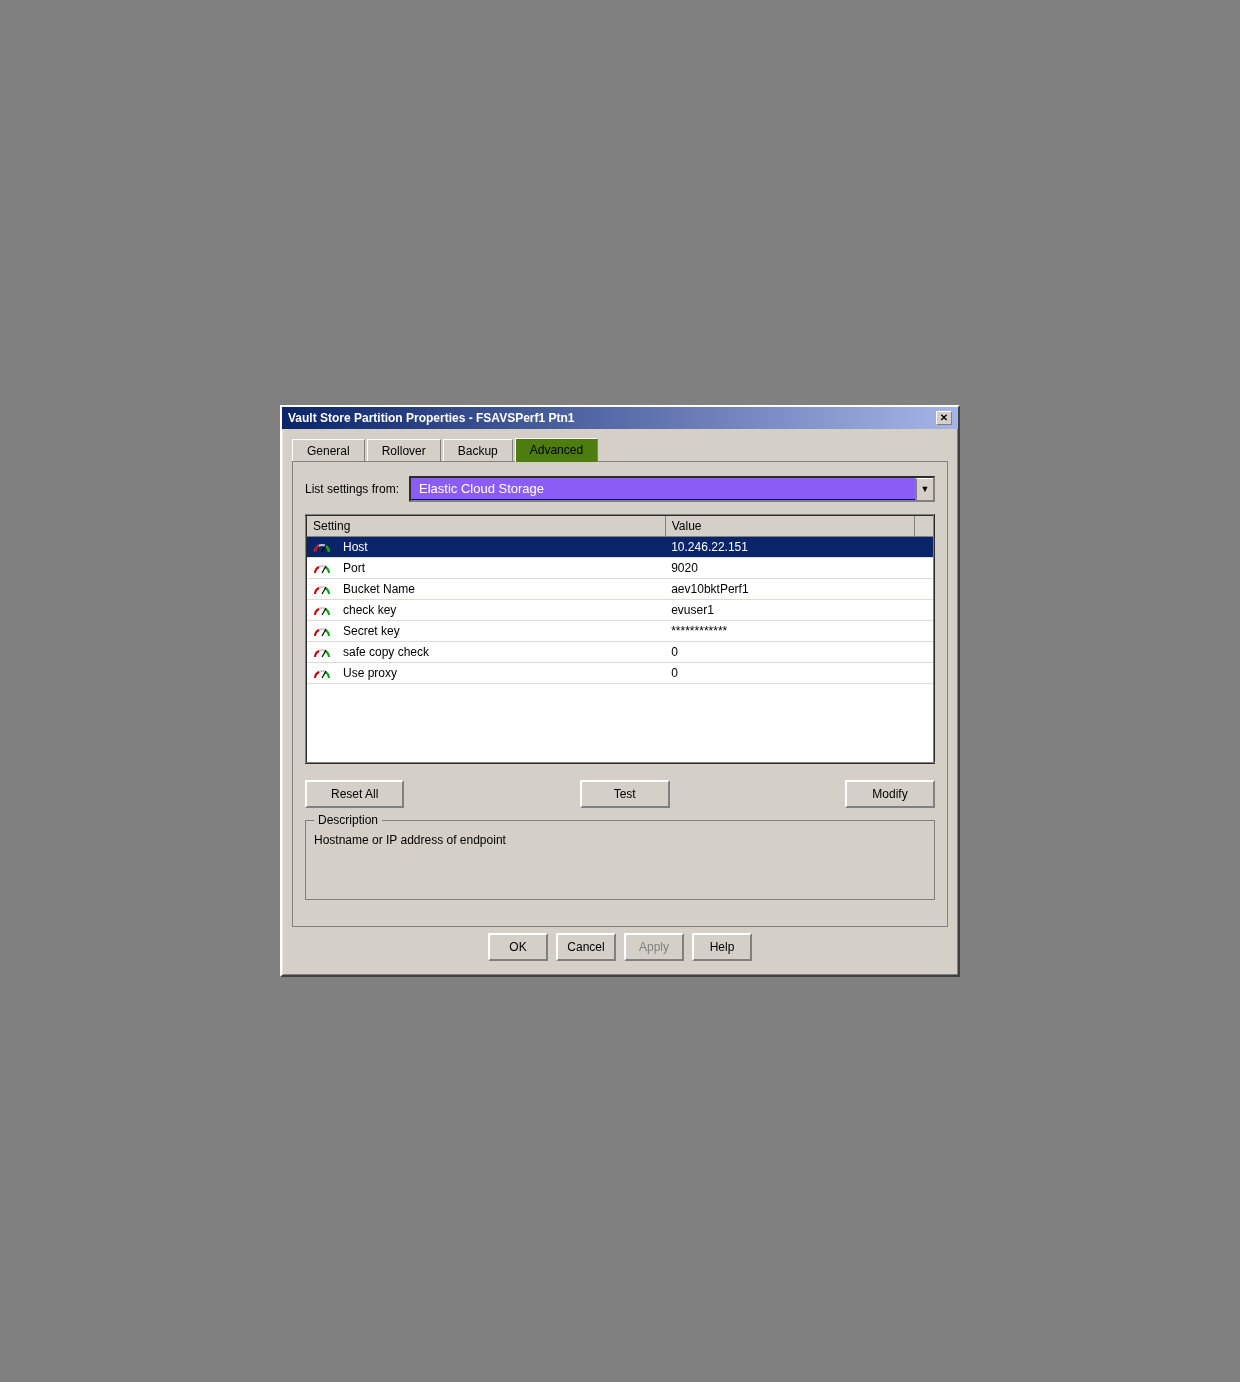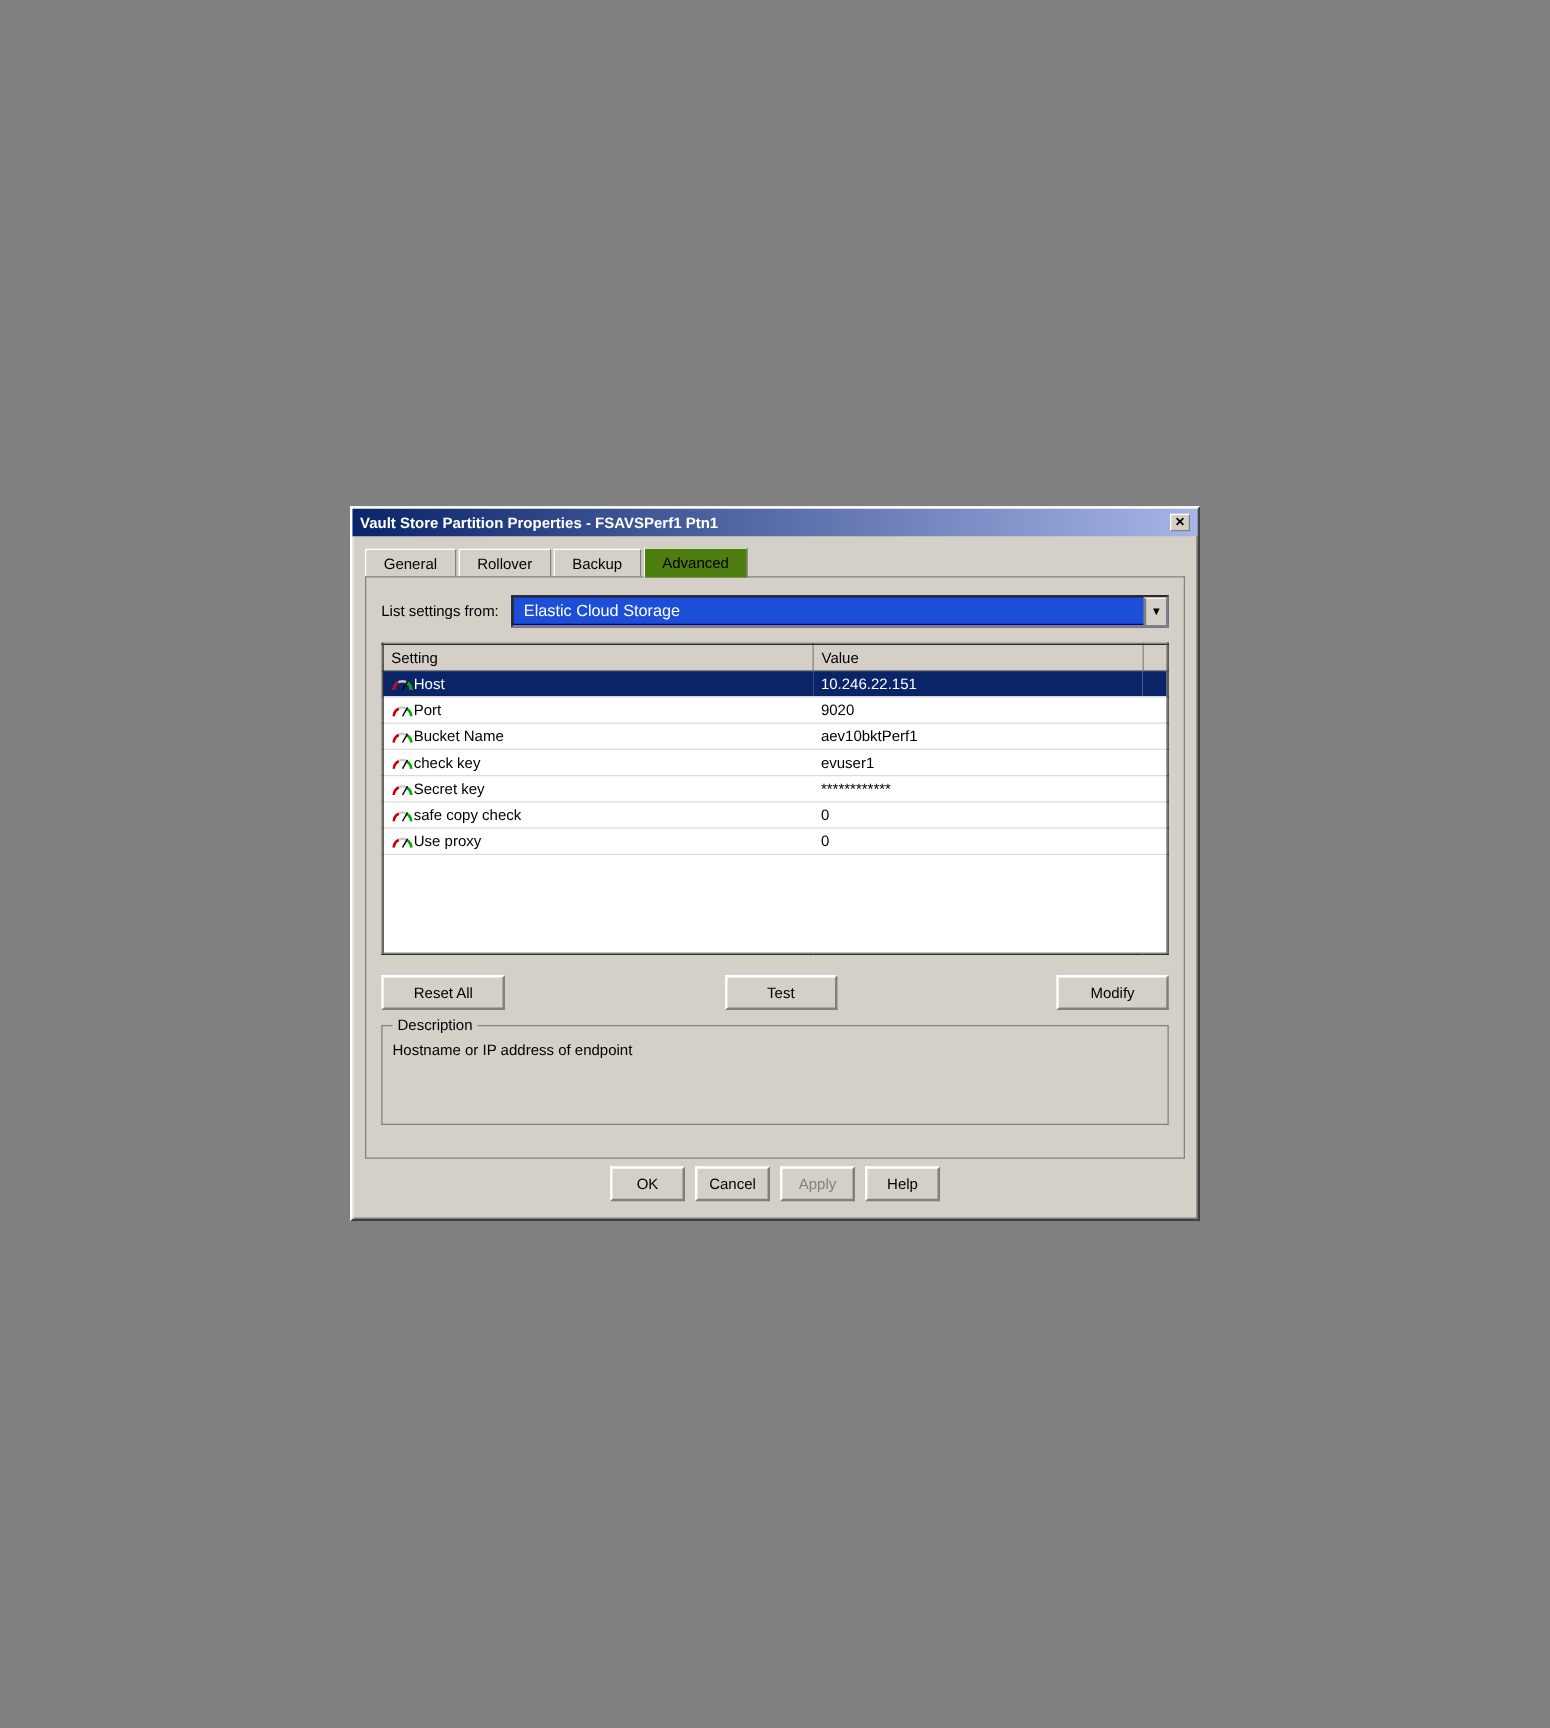--- a/index.html
+++ b/index.html
@@ -147,21 +147,21 @@
     }
 
     .settings-table tr.selected td {
       background: #0a246a;
       color: white;
     }
 
     .setting-name-cell {
       display: flex;
       align-items: center;
-      gap: 0;
+      gap: 12px;
     }
 
     
     .setting-icon {
       display: inline-block;
       width: 18px;
       height: 14px;
       position: relative;
       flex-shrink: 0;
     }
@@ -241,21 +241,21 @@
 
     .dropdown-wrapper {
       display: flex;
       align-items: center;
       border: 2px inset #808080;
       flex: 1;
       background: #00008b;
     }
 
     .dropdown-label {
-      background: #1d4ed8;
+      background: #8b5cf6;
       color: white;
       padding: 3px 8px;
       font-size: 13px;
       flex: 1;
     }
 
     .dropdown-btn {
       background: #d4d0c8;
       border-left: 1px solid #808080;
       border-top: 1px solid #ffffff;

